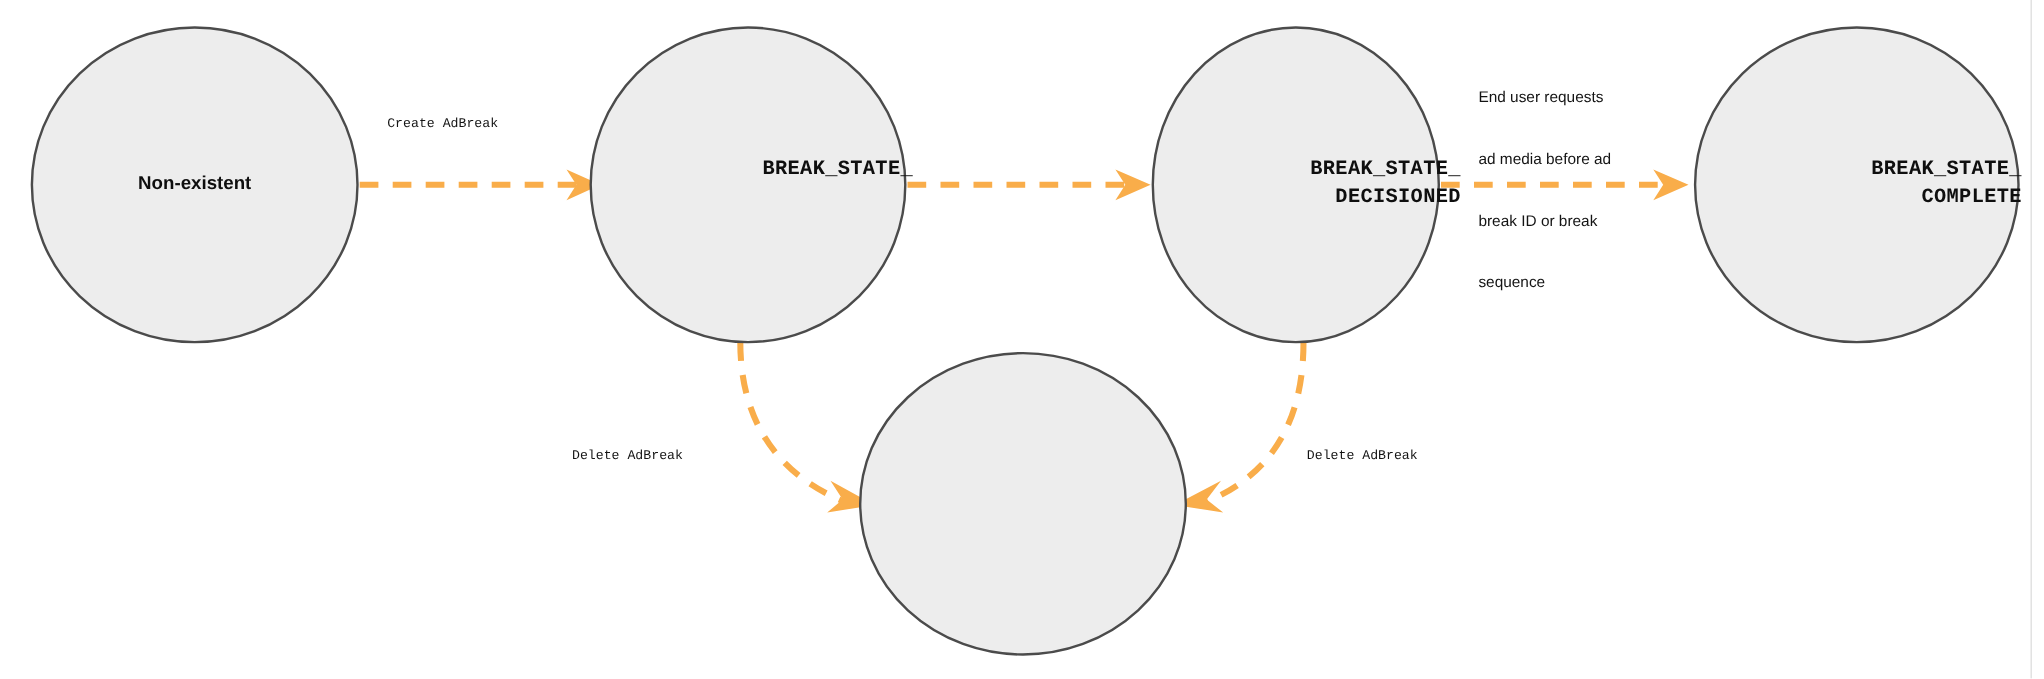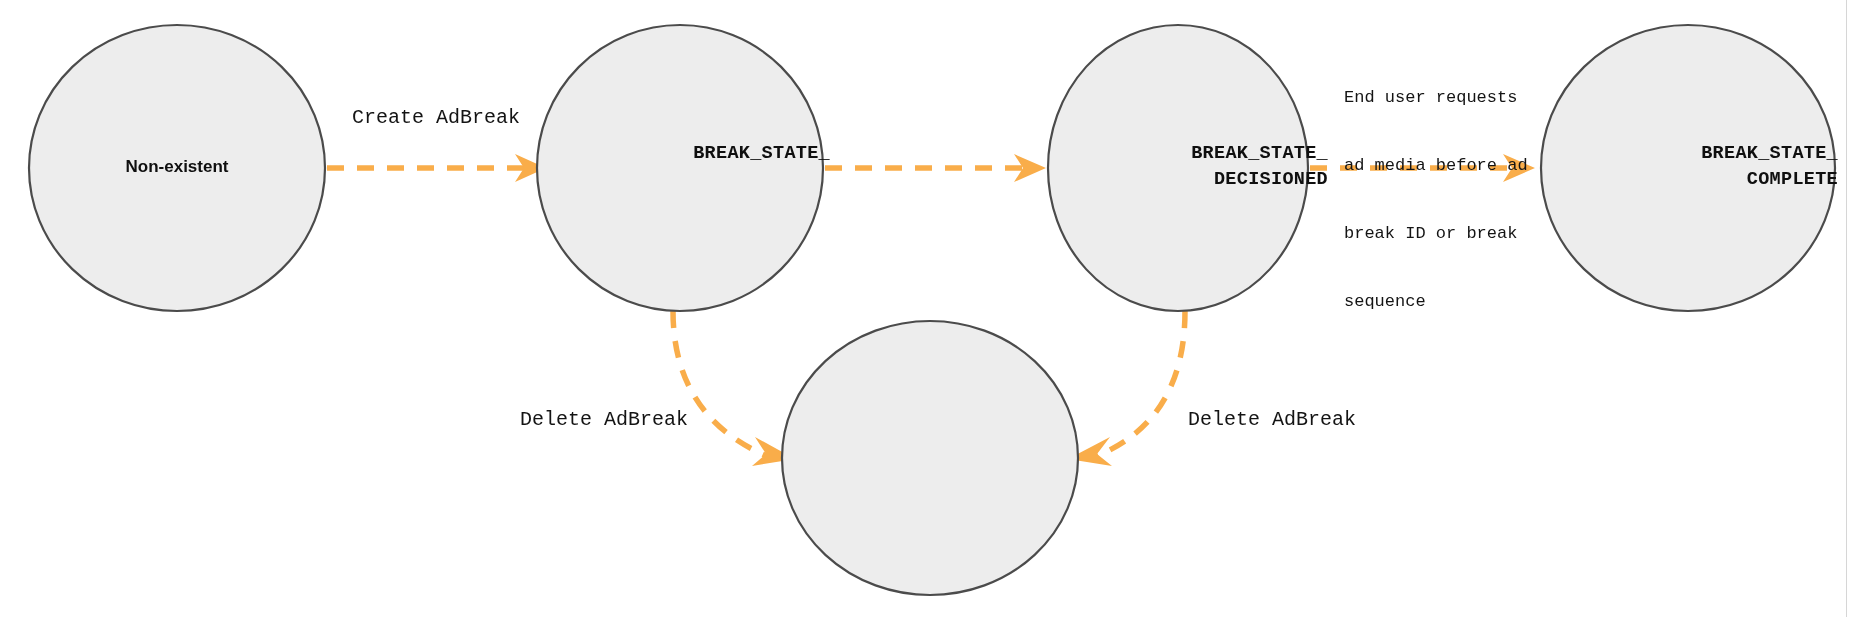--- a/index.html
+++ b/index.html
@@ -49,26 +49,26 @@
     fill: #f9ad4a;
     stroke: none;
   }
   .edge-label-box {
     position: absolute;
     line-height: 1.33;
     color: #141414;
     white-space: pre;
   }
   .edge-label-box.sans {
-    font-family: Liberation Mono, monospace;
-    font-size: 17px;
+    font-family: Liberation Sans, sans-serif;
+    font-size: 14px;
   }
   .edge-label-box.mono {
     font-family: "Liberation Mono", monospace;
-    font-size: 20px;
+    font-size: 12px;
   }
   .node-text-box {
     position: absolute;
     text-align: center;
     color: #0f0f0f;
     pointer-events: none;
   }
   .node-text-box.sans {
     font-family: Liberation Sans, sans-serif;
     font-weight: bold;

